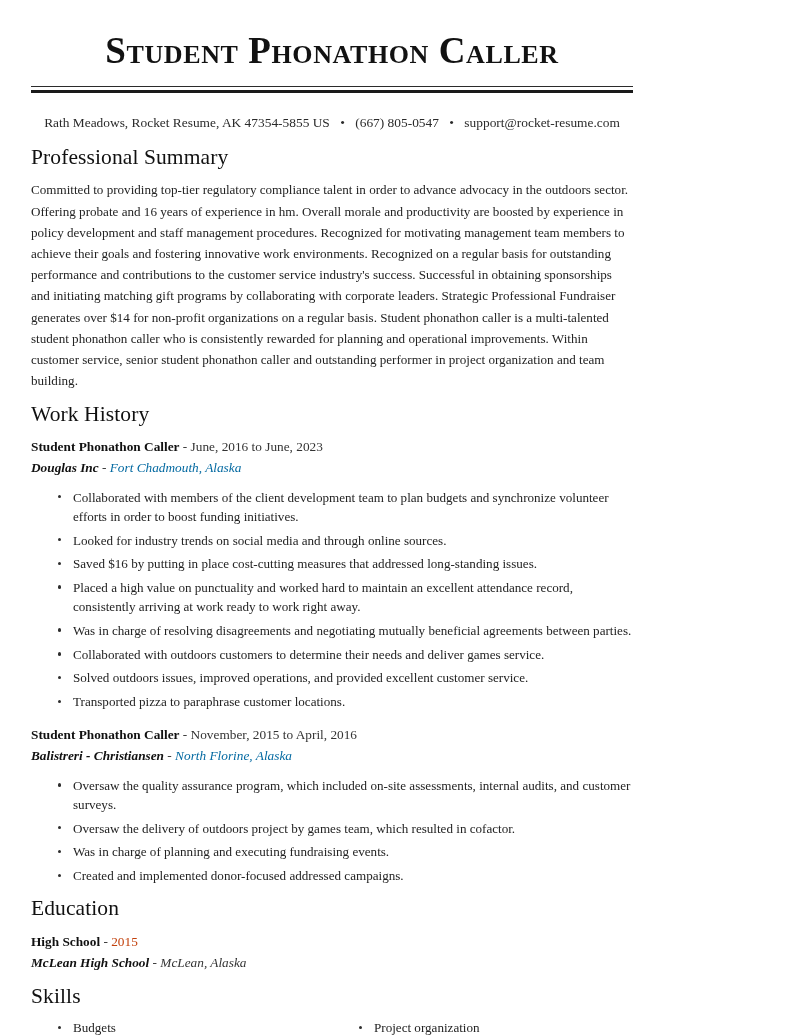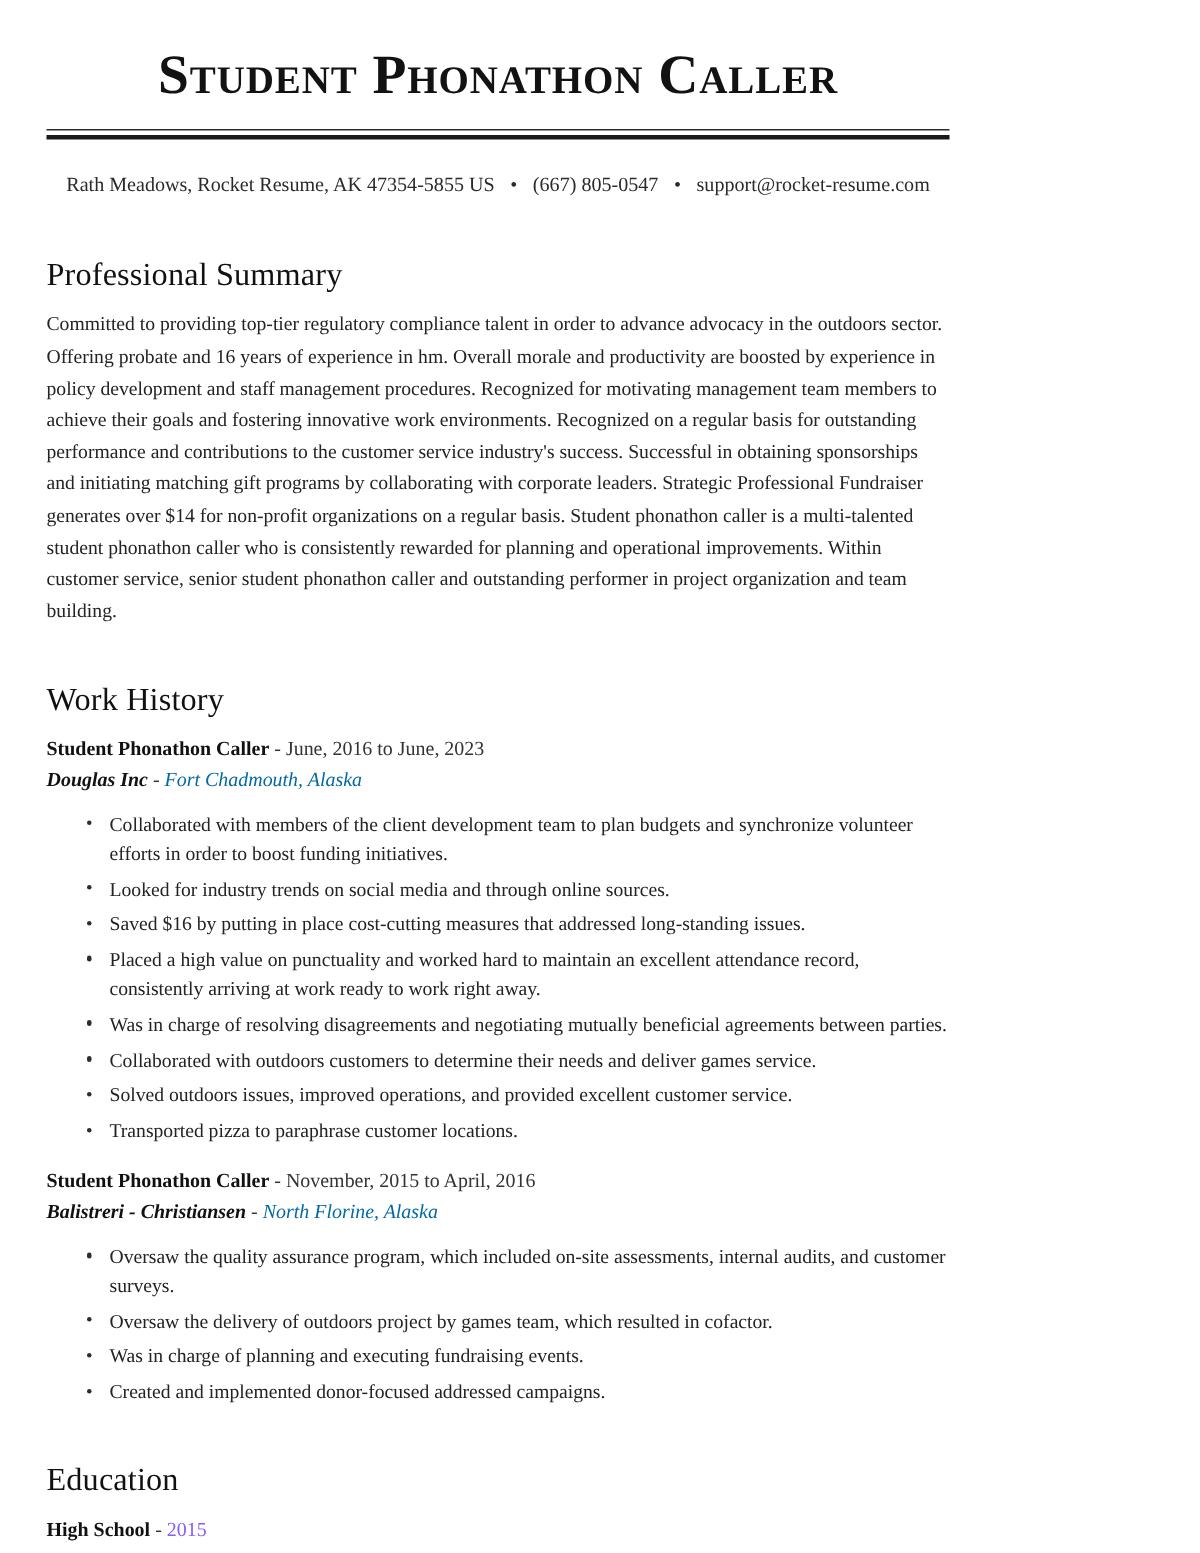--- a/index.html
+++ b/index.html
@@ -58,21 +58,21 @@
     line-height: 1.5;
   }
   .contact-sep {
     display: inline-block;
     padding: 0 7px;
     color: #2a2a2a;
   }
 
   
   .section {
-    margin-top: 36px;
+    margin-top: 10px;
   }
   .section-heading {
     margin: 0 0 9px 0;
     font-size: 21.5px;
     font-weight: 400;
     color: #111111;
     line-height: 1.25;
     letter-spacing: 0.1px;
   }
 
@@ -155,21 +155,21 @@
   .edu-line-1 {
     font-size: 13.3px;
     line-height: 1.58;
     color: #232323;
   }
   .edu-degree {
     font-weight: 700;
     color: #111111;
   }
   .edu-year {
-    color: #8b5cf6;
+    color: #c2410c;
   }
   .edu-line-2 {
     font-size: 13.3px;
     line-height: 1.58;
   }
   .edu-school {
     font-weight: 700;
     font-style: italic;
     color: #111111;
   }

